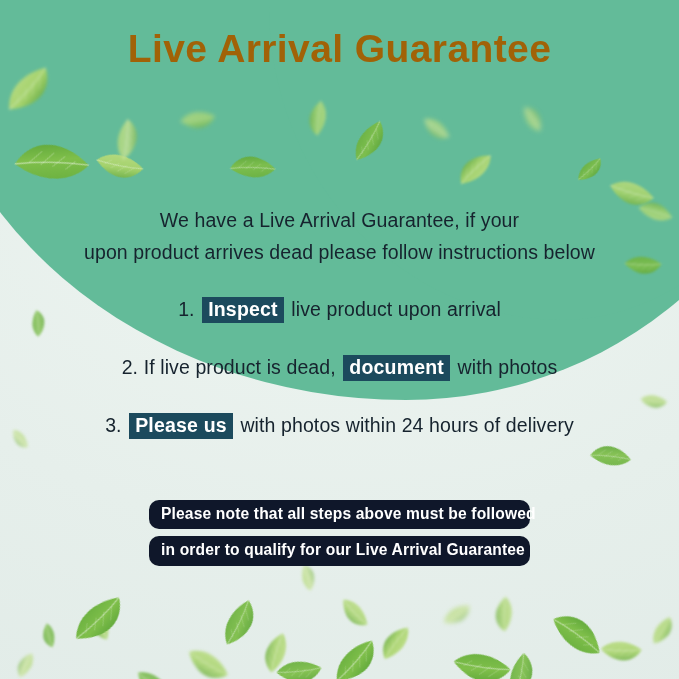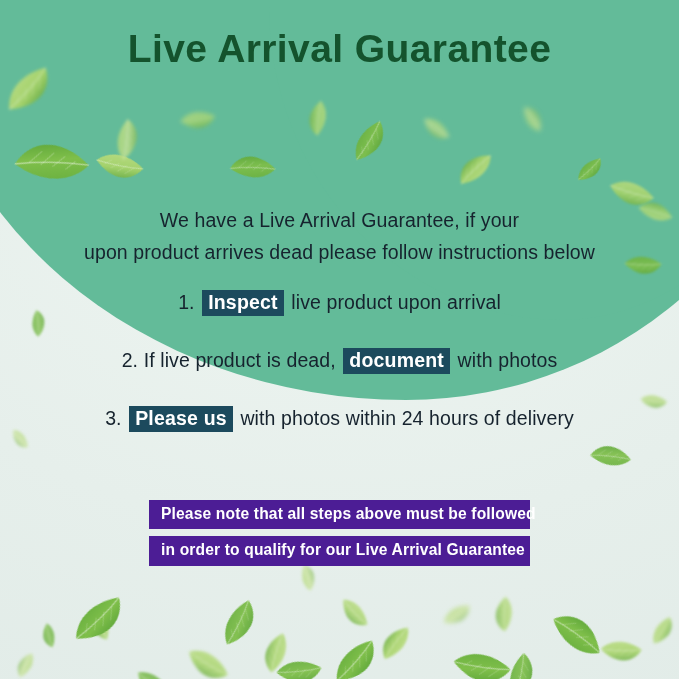--- a/index.html
+++ b/index.html
@@ -45,21 +45,21 @@
     border-radius: 0 0 60% 66% / 0 0 66% 60%;
   }
 
   
   .title {
     position: absolute;
     left: 0;
     right: 0;
     top: 27px;
     text-align: center;
-    color: #14532d;
+    color: #a16207;
     font-size: 39px;
     font-weight: 700;
     letter-spacing: 0.4px;
     line-height: 1.15;
     white-space: nowrap;
   }
 
   
   .content {
     position: absolute;
@@ -74,21 +74,21 @@
     font-size: 19.5px;
     line-height: 1.62;
     color: #16232e;
     font-weight: 400;
     letter-spacing: 0.1px;
     padding: 0 52px;
   }
   .intro-line { display: block; }
 
   .steps {
-    margin-top: 22px;
+    margin-top: 29px;
   }
   .step {
     font-size: 19.5px;
     line-height: 1.2;
     color: #16232e;
     letter-spacing: 0.1px;
     margin-bottom: 32px;
     white-space: nowrap;
   }
   .step:last-child { margin-bottom: 0; }
@@ -110,31 +110,32 @@
     position: absolute;
     left: 0;
     right: 0;
     top: 500px;
     display: flex;
     flex-direction: column;
     align-items: center;
     gap: 7px;
   }
   .notice-line {
-    background: #4c1d95;
+    background: #0f172a;
     color: #ffffff;
     font-size: 15.6px;
     font-weight: 700;
     letter-spacing: 0.15px;
     padding: 5px 12px 6px 12px;
     white-space: nowrap;
     line-height: 1.18;
     text-align: center;
     box-sizing: border-box;
     width: 381px;
+    border-radius: 10px;
   }
 
   
   .leaf {
     position: absolute;
     pointer-events: none;
   }
   .leaf svg { display: block; width: 100%; height: 100%; }
 </style>
 </head>

